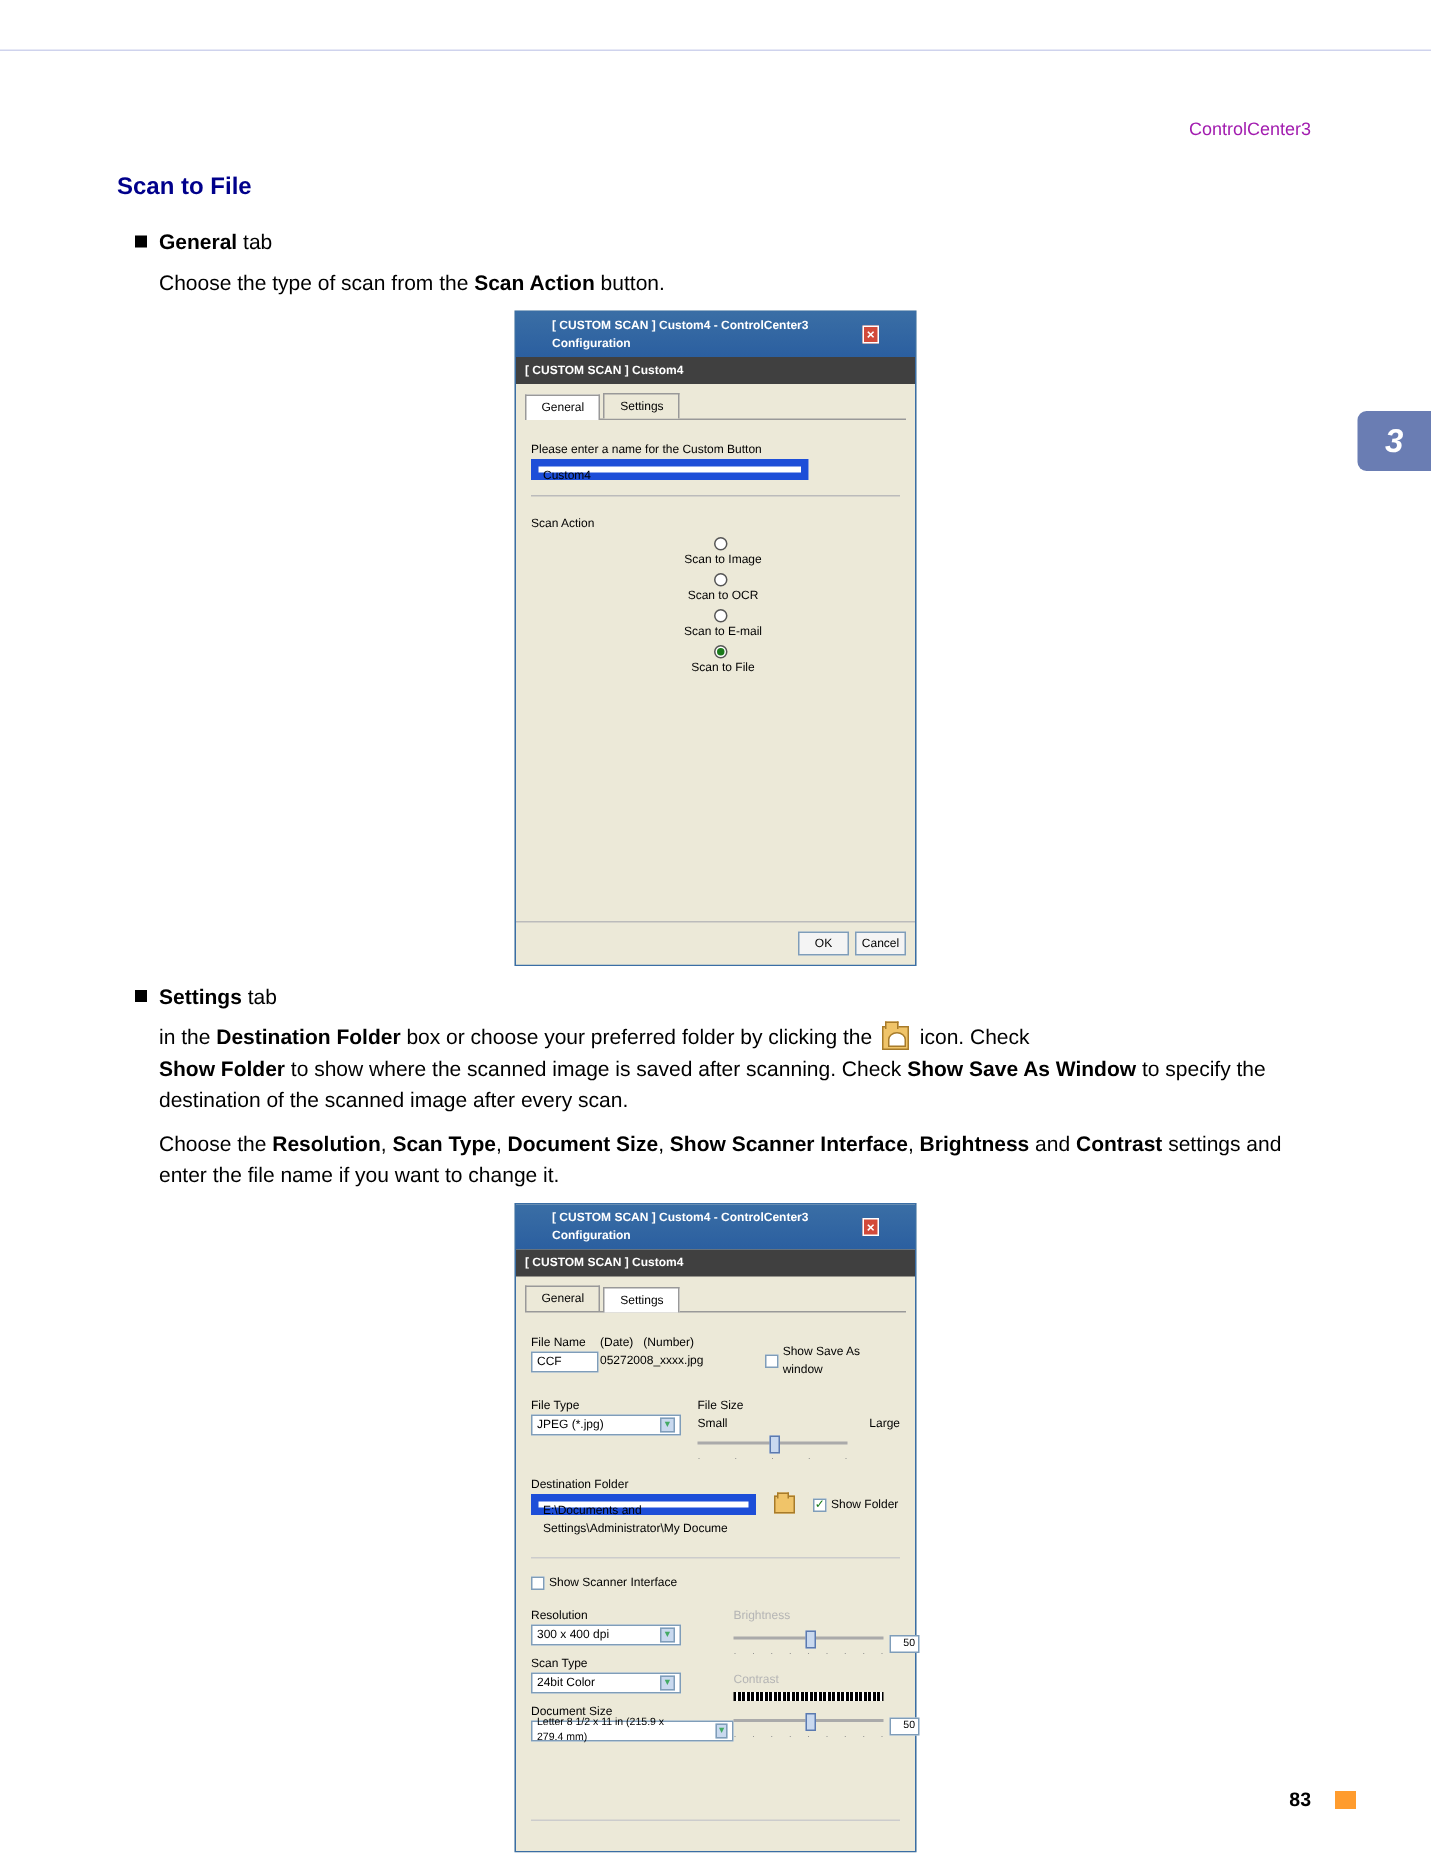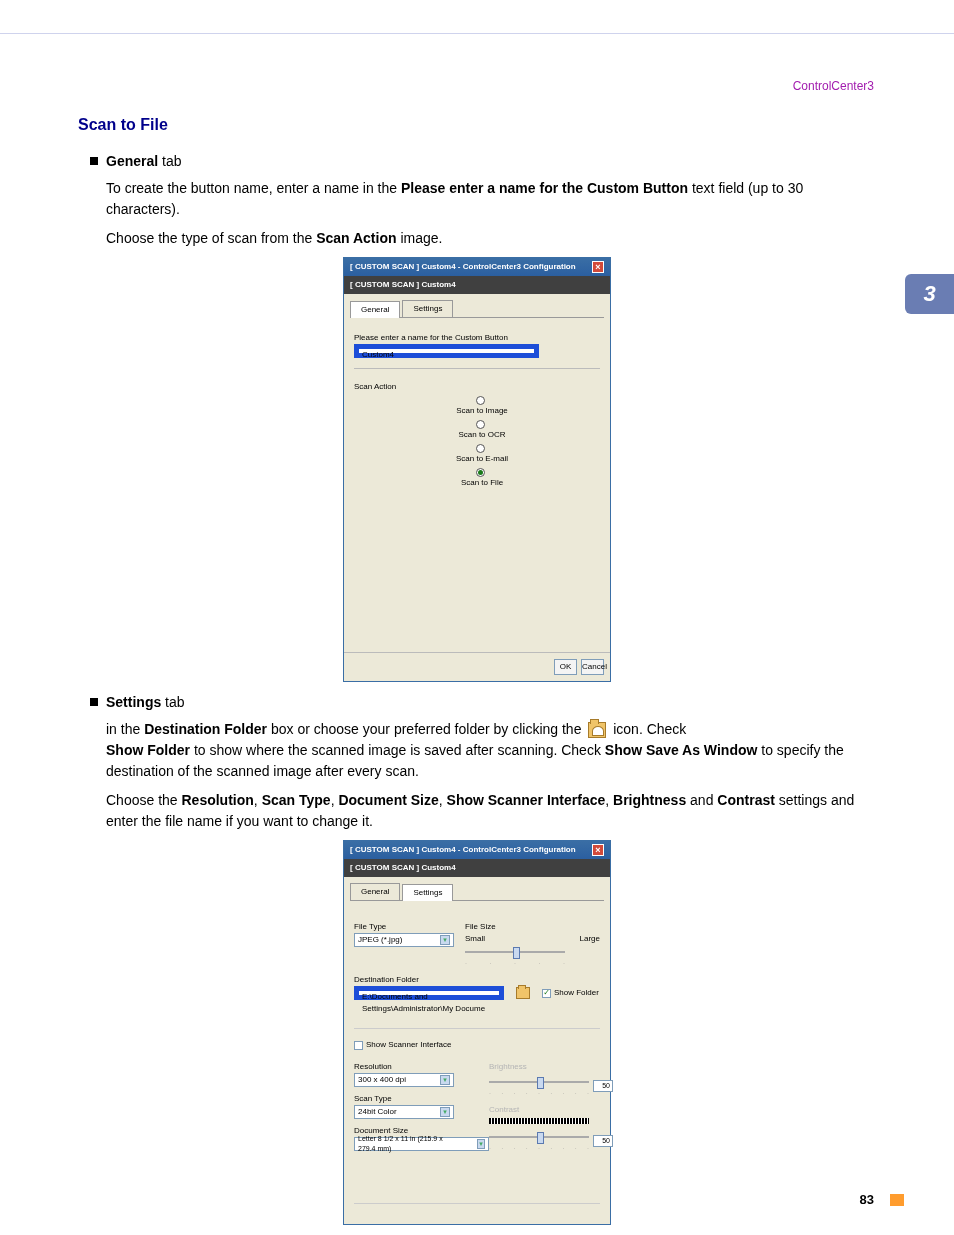--- a/index.html
+++ b/index.html
@@ -13,35 +13,35 @@
   .bullet-text { font-size: 14px; }
   .para { margin-left: 28px; margin-bottom: 8px; }
   .b { font-weight: bold; }
   .dlg-wrap { text-align: center; margin: 8px 0 8px 0; }
 
   
   .sidetab { position: absolute; right: 0; top: 274px; width: 49px; height: 40px; background: #6a7db3; border-radius: 6px 0 0 6px; color: #fff; font-style: italic; font-weight: bold; font-size: 22px; text-align: center; line-height: 40px; }
 
   
   .dlg { display: inline-block; text-align: left; width: 268px; border: 1px solid #3a6ea5; background: #ece9d8; font-size: 8px; color: #000; }
-  .dlg-title { background: linear-gradient(#3a6ea5,#2b5fa0); color: #fff; font-size: 8px; padding: 3px 6px; display: flex; justify-content: space-between; align-items: center; font-weight: bold; }
+  .dlg-title { background: linear-gradient(#3a6ea5,#2b5fa0); color: #fff; font-size: 8px; padding: 3px 24px; display: flex; justify-content: space-between; align-items: center; font-weight: bold; }
   .xbtn { background: #d24a3a; border: 1px solid #fff; width: 12px; height: 12px; color: #fff; font-size: 9px; line-height: 10px; text-align: center; font-weight: bold; }
   .dlg-sub { background: #404040; color: #fff; padding: 3px 6px; font-size: 8px; font-weight: bold; }
   .tabs { display: flex; margin: 6px 6px 0 6px; border-bottom: 1px solid #999; }
   .tab { font-size: 8px; padding: 2px 10px; border: 1px solid #999; border-bottom: none; background: #ece9d8; margin-right: 2px; }
   .tab.sel { background: #fff; position: relative; top: 1px; }
   .tabbody { padding: 8px 10px 10px 10px; }
   .lbl { font-size: 8px; margin-top: 6px; display: block; }
   .tinput { width: 185px; height: 14px; background: #fff; border: 5px solid #1d4ed8; font-size: 8px; padding: 0 3px; }
   .group { border-top: 1px solid #bbb; margin-top: 10px; padding-top: 6px; }
   .radio { display: flex; align-items: center; font-size: 8px; margin: 3px 0 3px 10px; flex-direction: column; }
   .radio .dot { width: 9px; height: 9px; border-radius: 50%; border: 1px solid #555; margin-right: 4px; background: #fff; position: relative; }
   .radio.sel .dot::after { content: ""; width: 5px; height: 5px; background: #1a7a1a; border-radius: 50%; position: absolute; left: 1px; top: 1px; }
   .btnrow { display: flex; justify-content: flex-end; padding: 6px; border-top: 1px solid #bbb; background: #ece9d8; }
-  .wbtn { width: 23px; height: 16px; font-size: 8px; border: 1px solid #7f9db9; background: #f4f4f4; margin-left: 4px; text-align: center; line-height: 14px; }
+  .wbtn { width: 34px; height: 16px; font-size: 8px; border: 1px solid #7f9db9; background: #f4f4f4; margin-left: 4px; text-align: center; line-height: 14px; }
 
   
   .row { display: flex; justify-content: space-between; align-items: flex-start; }
   .col { flex: 1; }
   .tinput3 { width: 100px; height: 14px; background: #fff; border: 1px solid #7f9db9; font-size: 8px; padding: 0 3px; }
   .sel-dd { width: 100px; height: 14px; background: #fff; border: 1px solid #7f9db9; font-size: 8px; padding: 0 3px; display: flex; justify-content: space-between; align-items: center; gap: 30px; }
   .dd-arrow { width: 10px; height: 10px; background: #c9d9ef; border: 1px solid #7f9db9; text-align: center; line-height: 8px; font-size: 7px; color: #4a6; }
   .chk { width: 9px; height: 9px; border: 1px solid #7f9db9; background: #fff; display: inline-flex; align-items: center; justify-content: center; font-size: 8px; color: #1a7a1a; margin-right: 3px; }
   .chklbl { font-size: 8px; display: flex; align-items: center; }
   .folder-icon { width: 14px; height: 12px; background: #f0c469; border: 1px solid #a77b2a; display: inline-block; margin: 0 2px; position: relative; }
@@ -70,24 +70,21 @@
 <div class="content">
   <h3 class="title">Scan to File</h3>
 
   <div class="bullet">
     <div class="sq"></div>
     <div class="bullet-text">
       <span class="b">General</span><span> tab</span>
     </div>
   </div>
   <p class="para">
-    <span>To create the button name, enter a name in the </span><span class="b">Please enter a name for the Custom Button</span><span> text field (up to 30 characters).</span>
-  </p>
-  <p class="para">
-    <span>Choose the type of scan from the </span><span class="b">Scan Action</span><span> image.</span>
+    <span>Choose the type of scan from the </span><span class="b">Scan Action</span><span> button.</span>
   </p>
 
   <div class="dlg-wrap">
     <div class="dlg">
       <div class="dlg-title">
         <span>[  CUSTOM SCAN  ]   Custom4 - ControlCenter3 Configuration</span>
         <span class="xbtn">×</span>
       </div>
       <div class="dlg-sub">[  CUSTOM SCAN  ]   Custom4</div>
       <div class="tabs">
@@ -147,20 +144,36 @@
         <span>[  CUSTOM SCAN  ]   Custom4 - ControlCenter3 Configuration</span>
         <span class="xbtn">×</span>
       </div>
       <div class="dlg-sub">[  CUSTOM SCAN  ]   Custom4</div>
       <div class="tabs">
         <div class="tab">General</div>
         <div class="tab sel">Settings</div>
       </div>
       <div class="tabbody">
 
+        <div class="row">
+          <div class="col">
+            <span class="lbl">File Name</span>
+            <div class="tinput3" style="width:45px;display:inline-block">CCF</div>
+          </div>
+          <div class="col" style="flex:0 0 110px">
+            <span class="lbl"><span>(Date)</span>&nbsp;&nbsp;&nbsp;<span>(Number)</span></span>
+            <span style="font-size:8px">05272008_xxxx.jpg</span>
+          </div>
+          <div class="col" style="flex:0 0 90px;padding-top:12px">
+            <span class="chklbl">
+                <span class="chk"></span>
+                <span>Show Save As window</span>
+              </span>
+          </div>
+        </div>
 
         <div class="row" style="margin-top:6px">
           <div class="col">
             <span class="lbl">File Type</span>
             <div class="sel-dd">
                 <span>JPEG (*.jpg)</span>
                 <span class="dd-arrow">▾</span>
               </div>
           </div>
           <div class="col" style="flex:0 0 135px">

